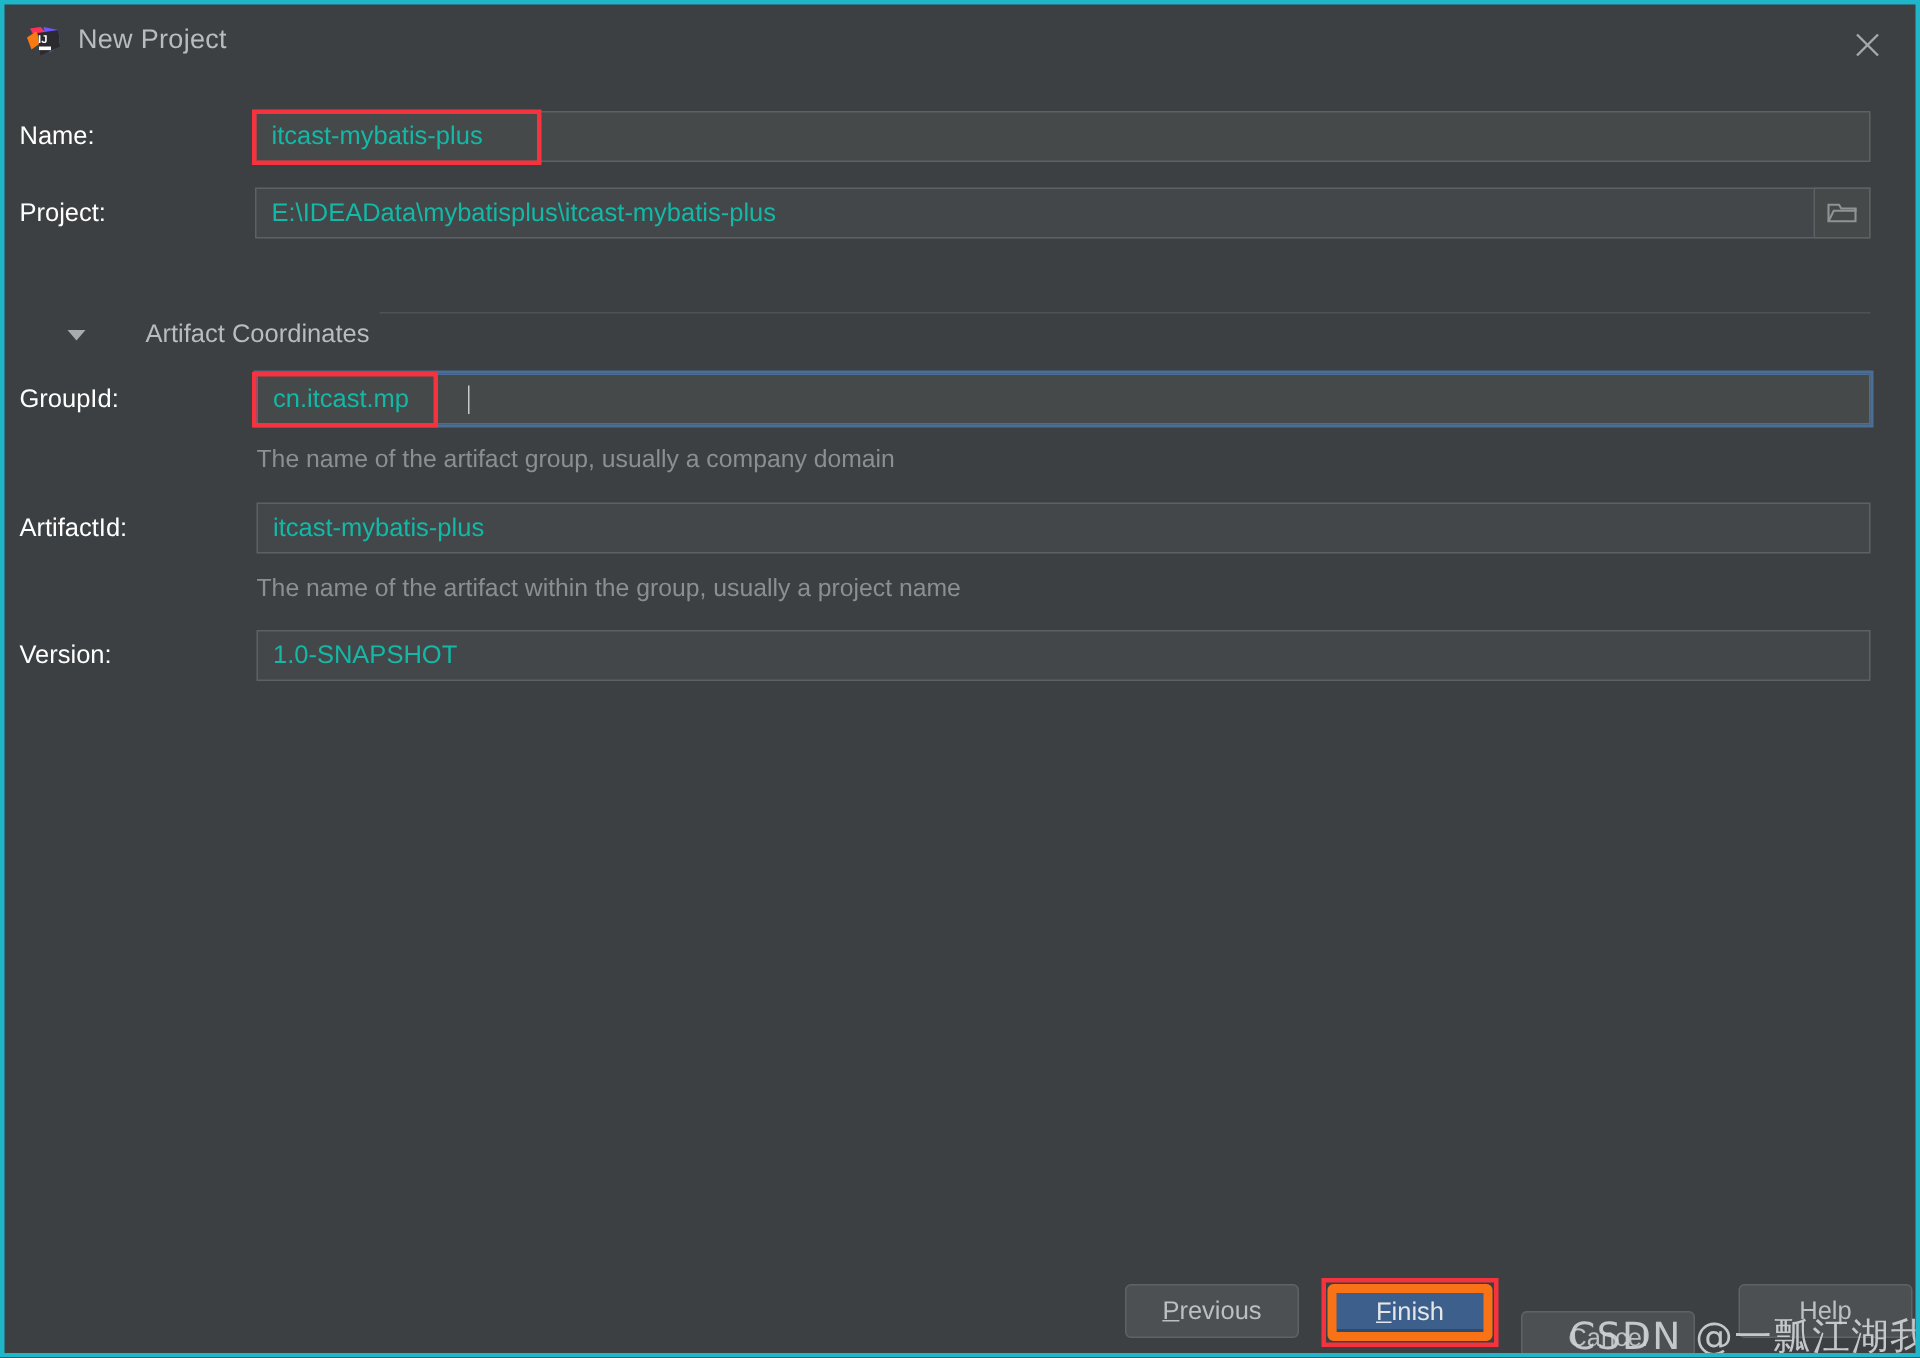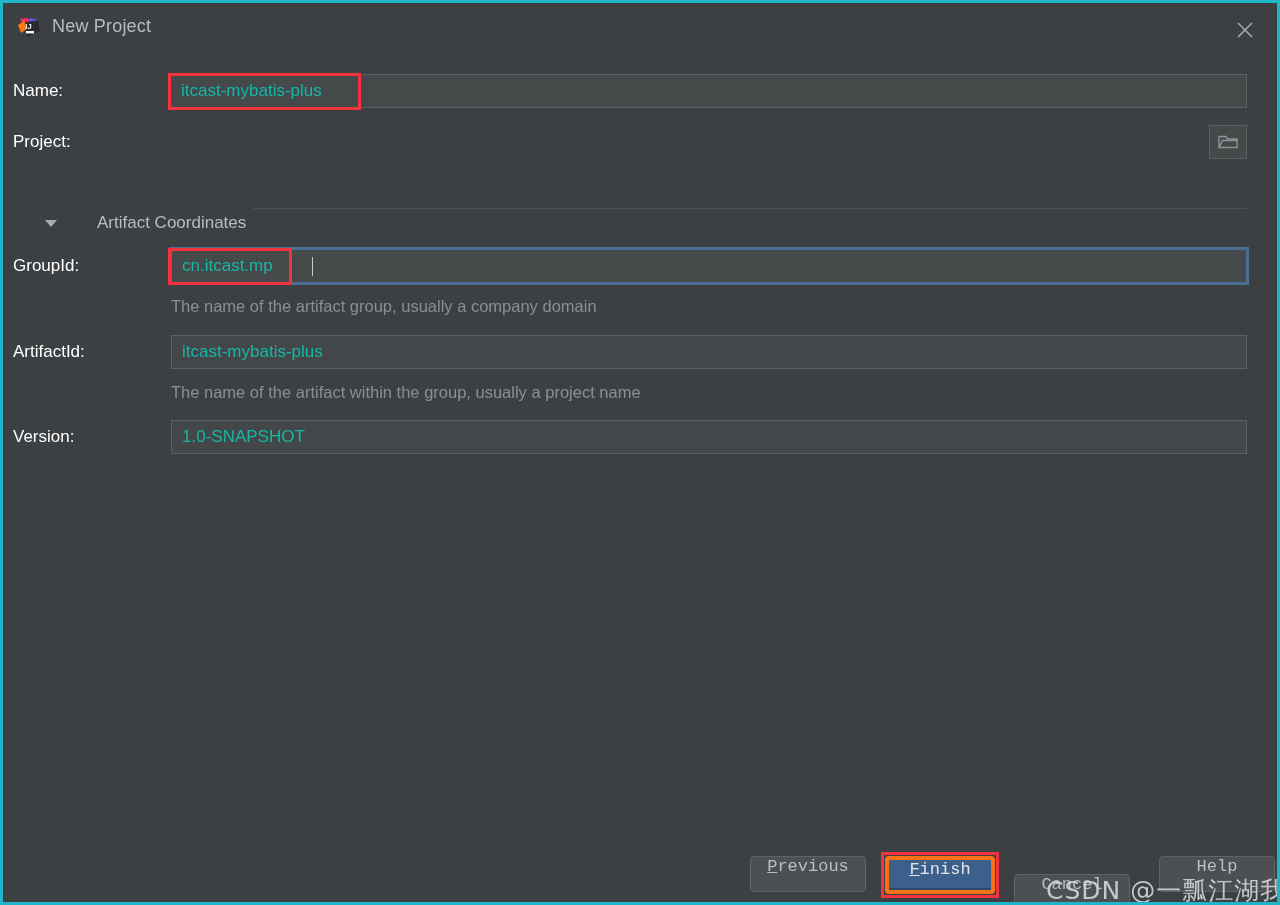--- a/index.html
+++ b/index.html
@@ -151,30 +151,30 @@
 
   
   .btn {
     position: absolute;
     box-sizing: border-box;
     background: #4c5052;
     border: 1px solid #5e6366;
     border-radius: 4px;
     color: #bcbfc1;
     font-size: 17px;
-    font-family: Liberation Mono, monospace;
+    font-family: Liberation Sans, sans-serif;
     display: flex;
-    align-items: flex-start;
+    align-items: center;
     justify-content: center;
     cursor: pointer;
     user-select: none;
   }
   .btn.primary {
     background: #3c5f8c;
-    border: 4px solid #f97316;
+    border: 6px solid #f97316;
     color: #e4e7e9;
     box-shadow: inset 0 -2px 0 rgba(0,0,0,0.22);
   }
   .btn .mnem { text-decoration: underline; }
 
   
   .watermark {
     position: absolute;
     font-size: 25px;
     color: #cfd3d6;
@@ -214,20 +214,21 @@
   </div>
 
   <div class="label" style="left:10px; top:78px; width:85px;">Name:</div>
 
   <div class="field" style="left:167px; top:71px; width:1077px; height:34px;">itcast-mybatis-plus</div>
 
   <div class="redbox" style="left:165px; top:70px; width:193px; height:37px;"></div>
 
   <div class="label" style="left:10px; top:129px; width:110px;">Project:</div>
 
+  <div class="field readonlyish" style="left:167px; top:122px; width:1077px; height:34px;">E:\IDEAData\mybatisplus\itcast-mybatis-plus</div>
 
   <div class="browse-btn" style="left:1206px; top:122px; width:38px; height:34px;">
     <svg width="20" height="17" viewBox="0 0 20 17">
       <path d="M1 3.5 L1 14.5 L19 14.5 L19 6 L9.5 6 L8 3.5 Z" fill="none" stroke="#8e9395" stroke-width="1.4"></path>
       <path d="M1 14.5 L4.5 7.5 L19 7.5 L19 6" fill="none" stroke="#8e9395" stroke-width="1.4"></path>
     </svg>
   </div>
 
   <div class="section" style="left:42px; top:210px;gap:30px;">
     <span class="tri"></span>

